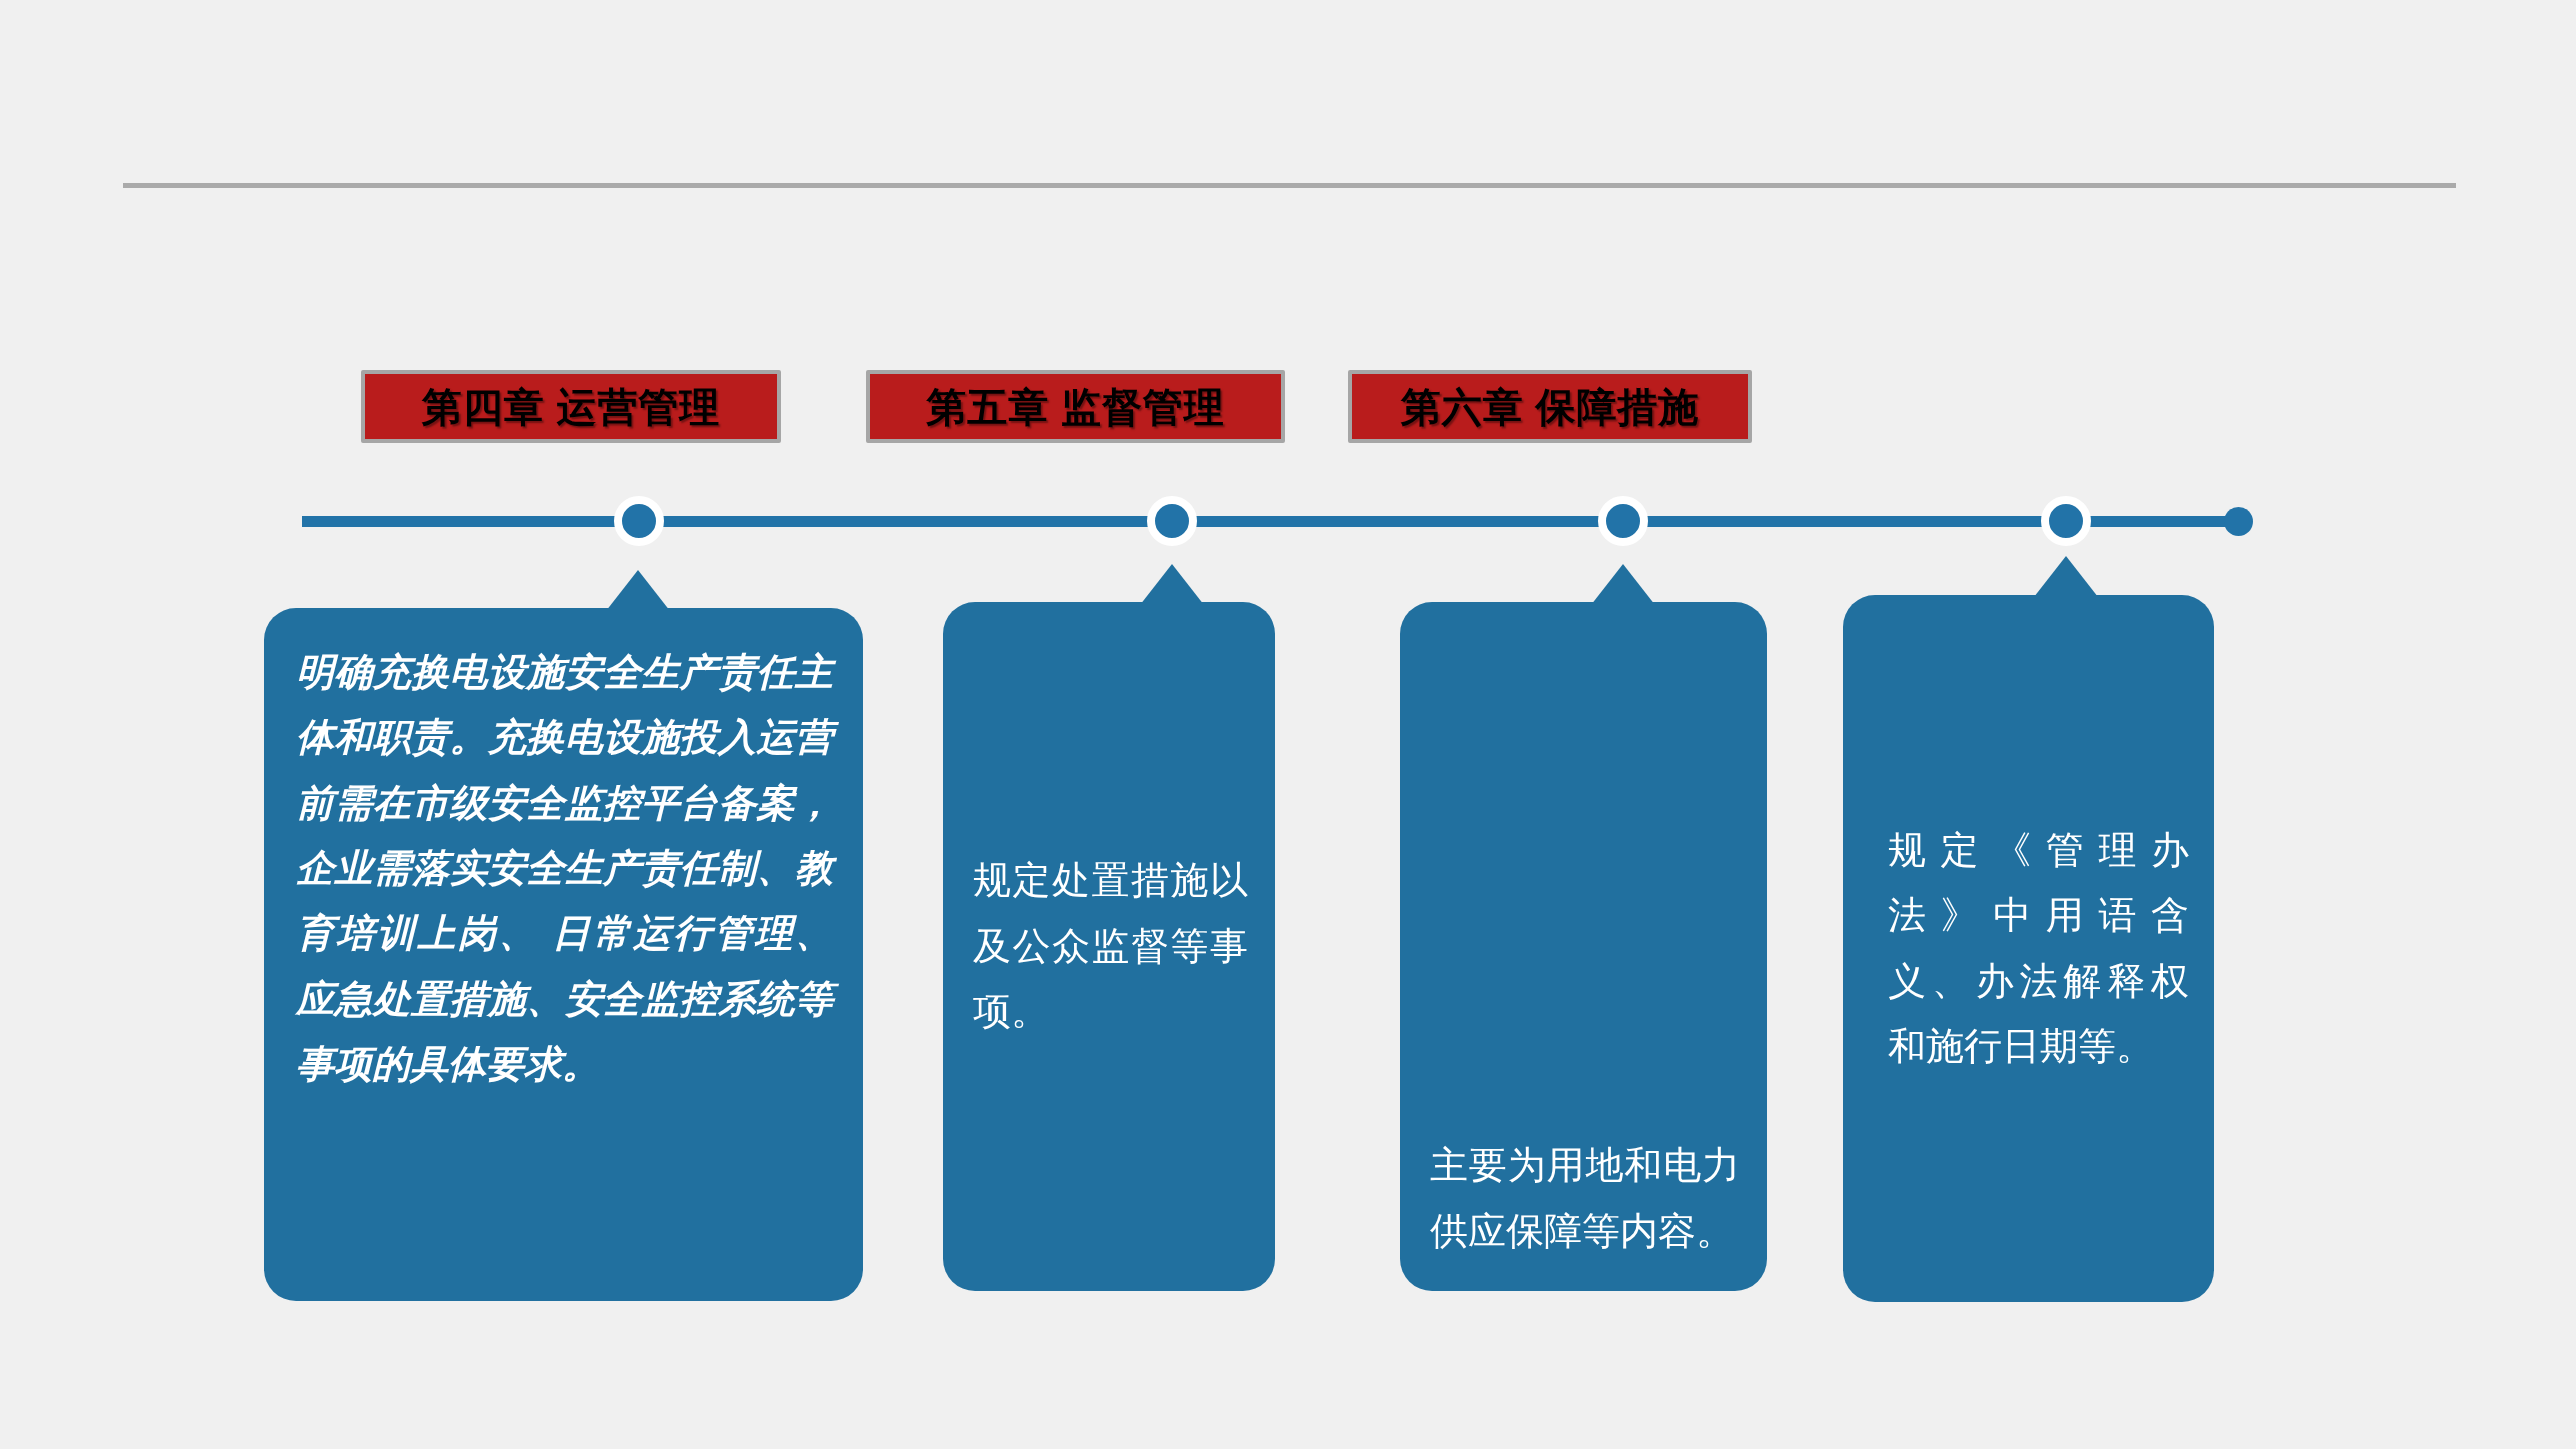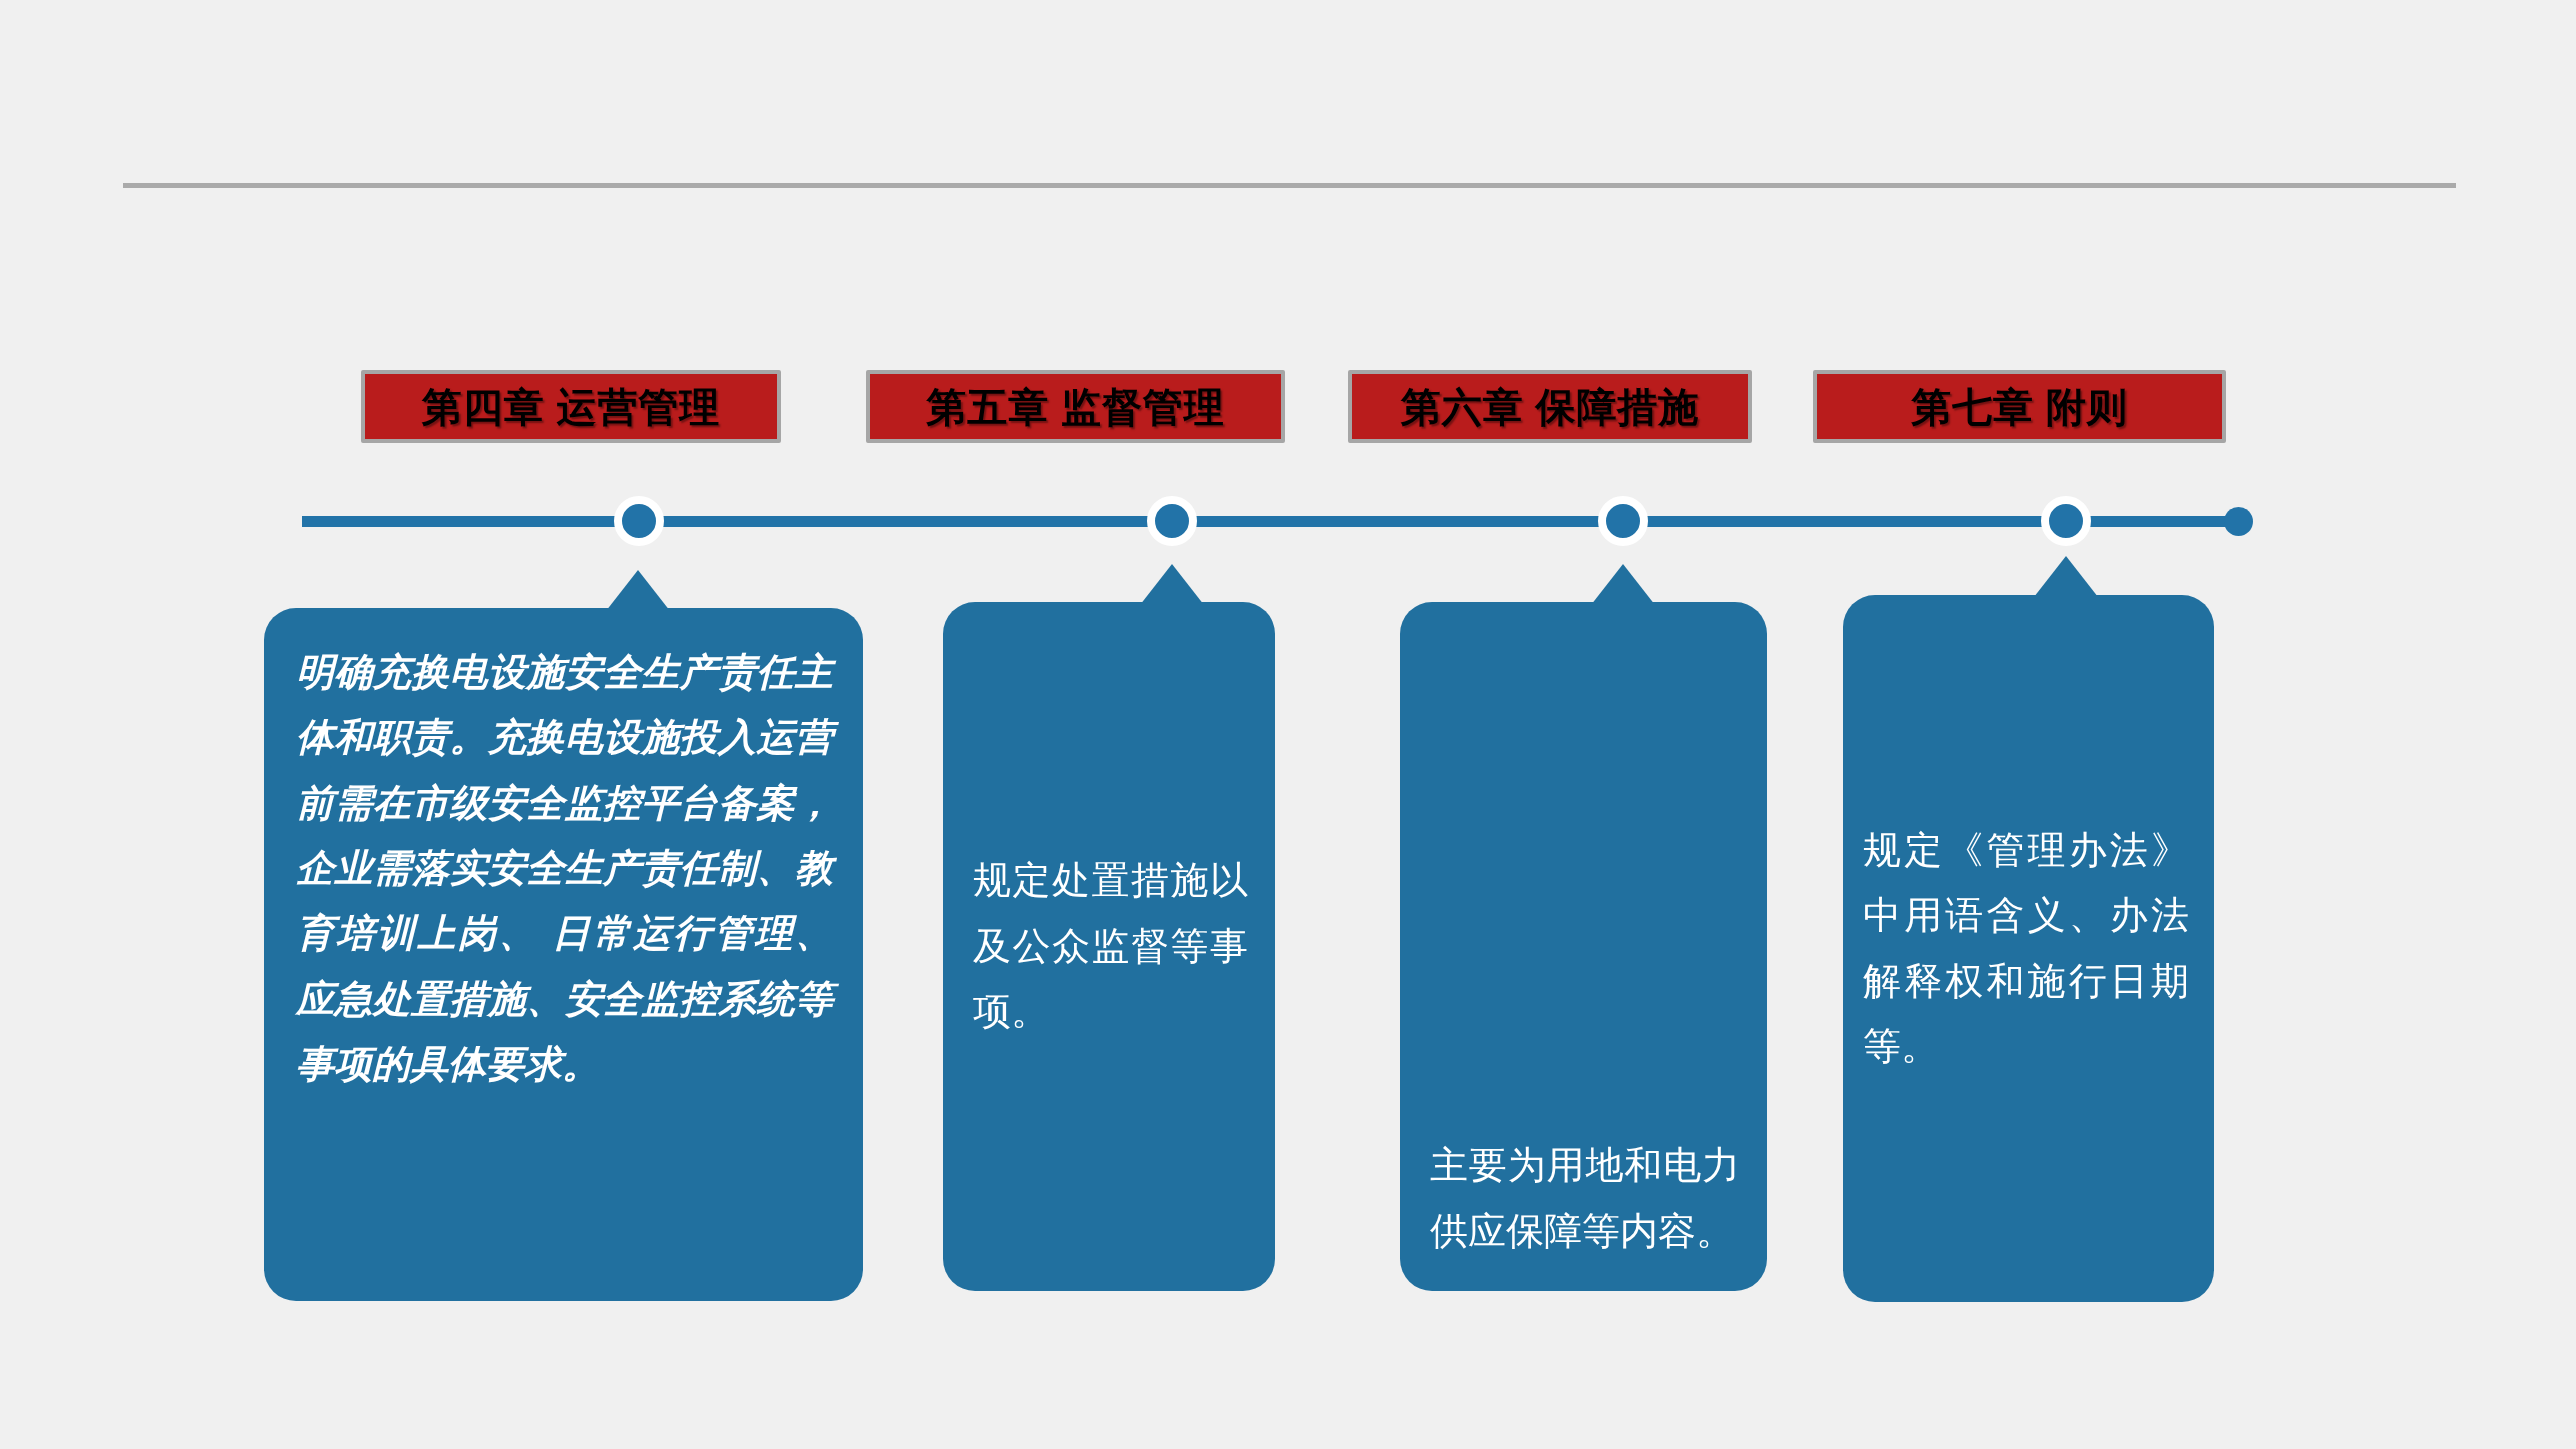--- a/index.html
+++ b/index.html
@@ -136,42 +136,39 @@
     justify-content: flex-end;
   }
   #card-2 {
     left: 1400px; top: 602px;  width: 367px;  height: 689px;
     align-items: flex-end;
     padding: 27px 27px 27px 30px;
   }
   #card-3 {
     left: 1843px; top: 595px;  width: 371px;  height: 707px;
     align-items: center;
-    padding: 27px 25px 27px 20px;
+    padding: 27px 25px 27px 45px;
     justify-content: flex-end;
   }
 </style>
 </head>
 <body>
 
 <div id="slide">
 
   <div id="top-divider"></div>
 
   <div class="chapter-chip" id="chip-0">
     <span class="chip-label">第四章  运营管理</span>
   </div>
   <div class="chapter-chip" id="chip-1">
     <span class="chip-label">第五章  监督管理</span>
   </div>
   <div class="chapter-chip" id="chip-2">
     <span class="chip-label">第六章  保障措施</span>
-  </div>
-  <div class="chapter-chip" id="chip-3">
-    <span class="chip-label">第七章  附则</span>
   </div>
 
   <div id="timeline-line"></div>
   <div class="timeline-node" id="node-0"></div>
   <div class="timeline-node" id="node-1"></div>
   <div class="timeline-node" id="node-2"></div>
   <div class="timeline-node" id="node-3"></div>
   <div id="timeline-end-dot"></div>
 
   <div class="card-pointer" id="pointer-0"></div>

